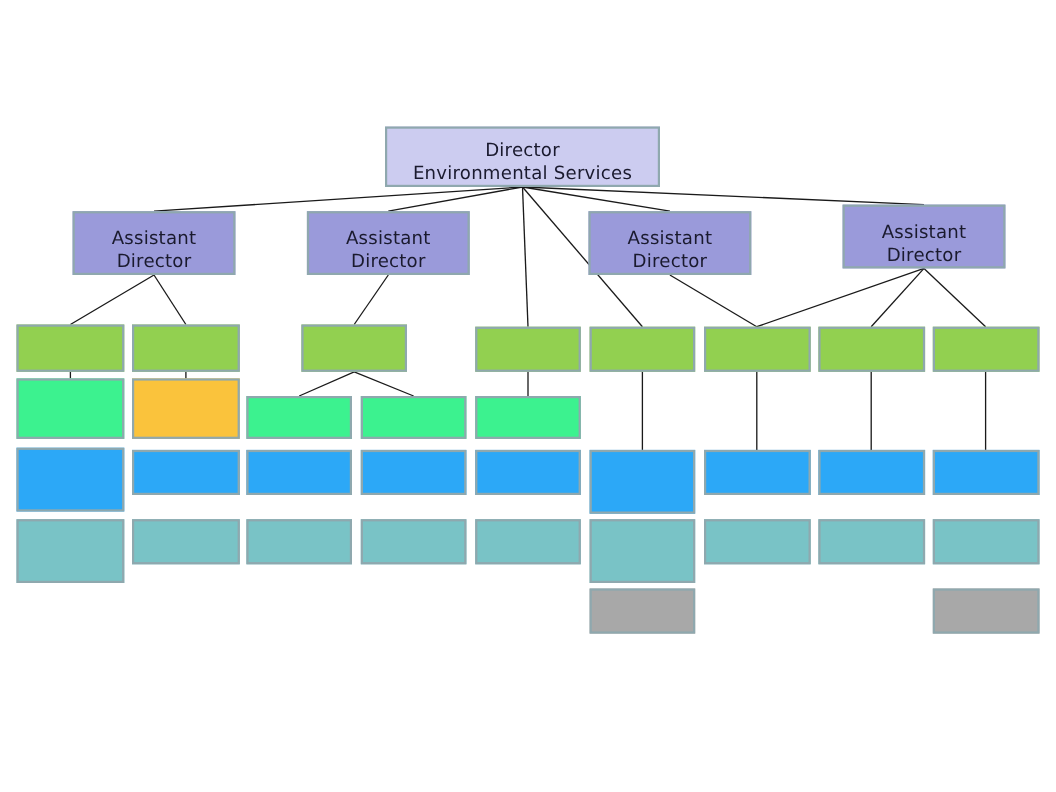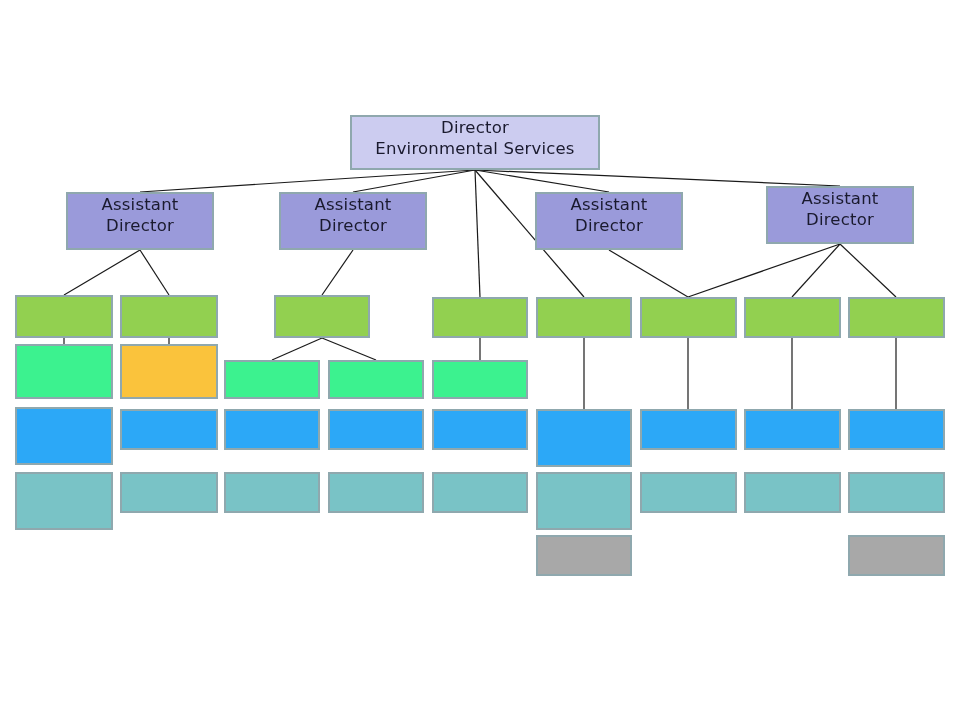--- a/index.html
+++ b/index.html
@@ -23,21 +23,21 @@
     top: 0;
     width: 960px;
     height: 720px;
     pointer-events: none;
   }
   .node {
     position: absolute;
     box-sizing: border-box;
     border: 2px solid #8fa8ae;
     display: flex;
-    align-items: flex-start;
+    align-items: flex-end;
     justify-content: center;
     text-align: center;
     color: #1a1a2e;
     line-height: 1.28;
     z-index: 2;
   }
   .node.titled {
     font-size: 16.5px;
     letter-spacing: 0.2px;
   }

